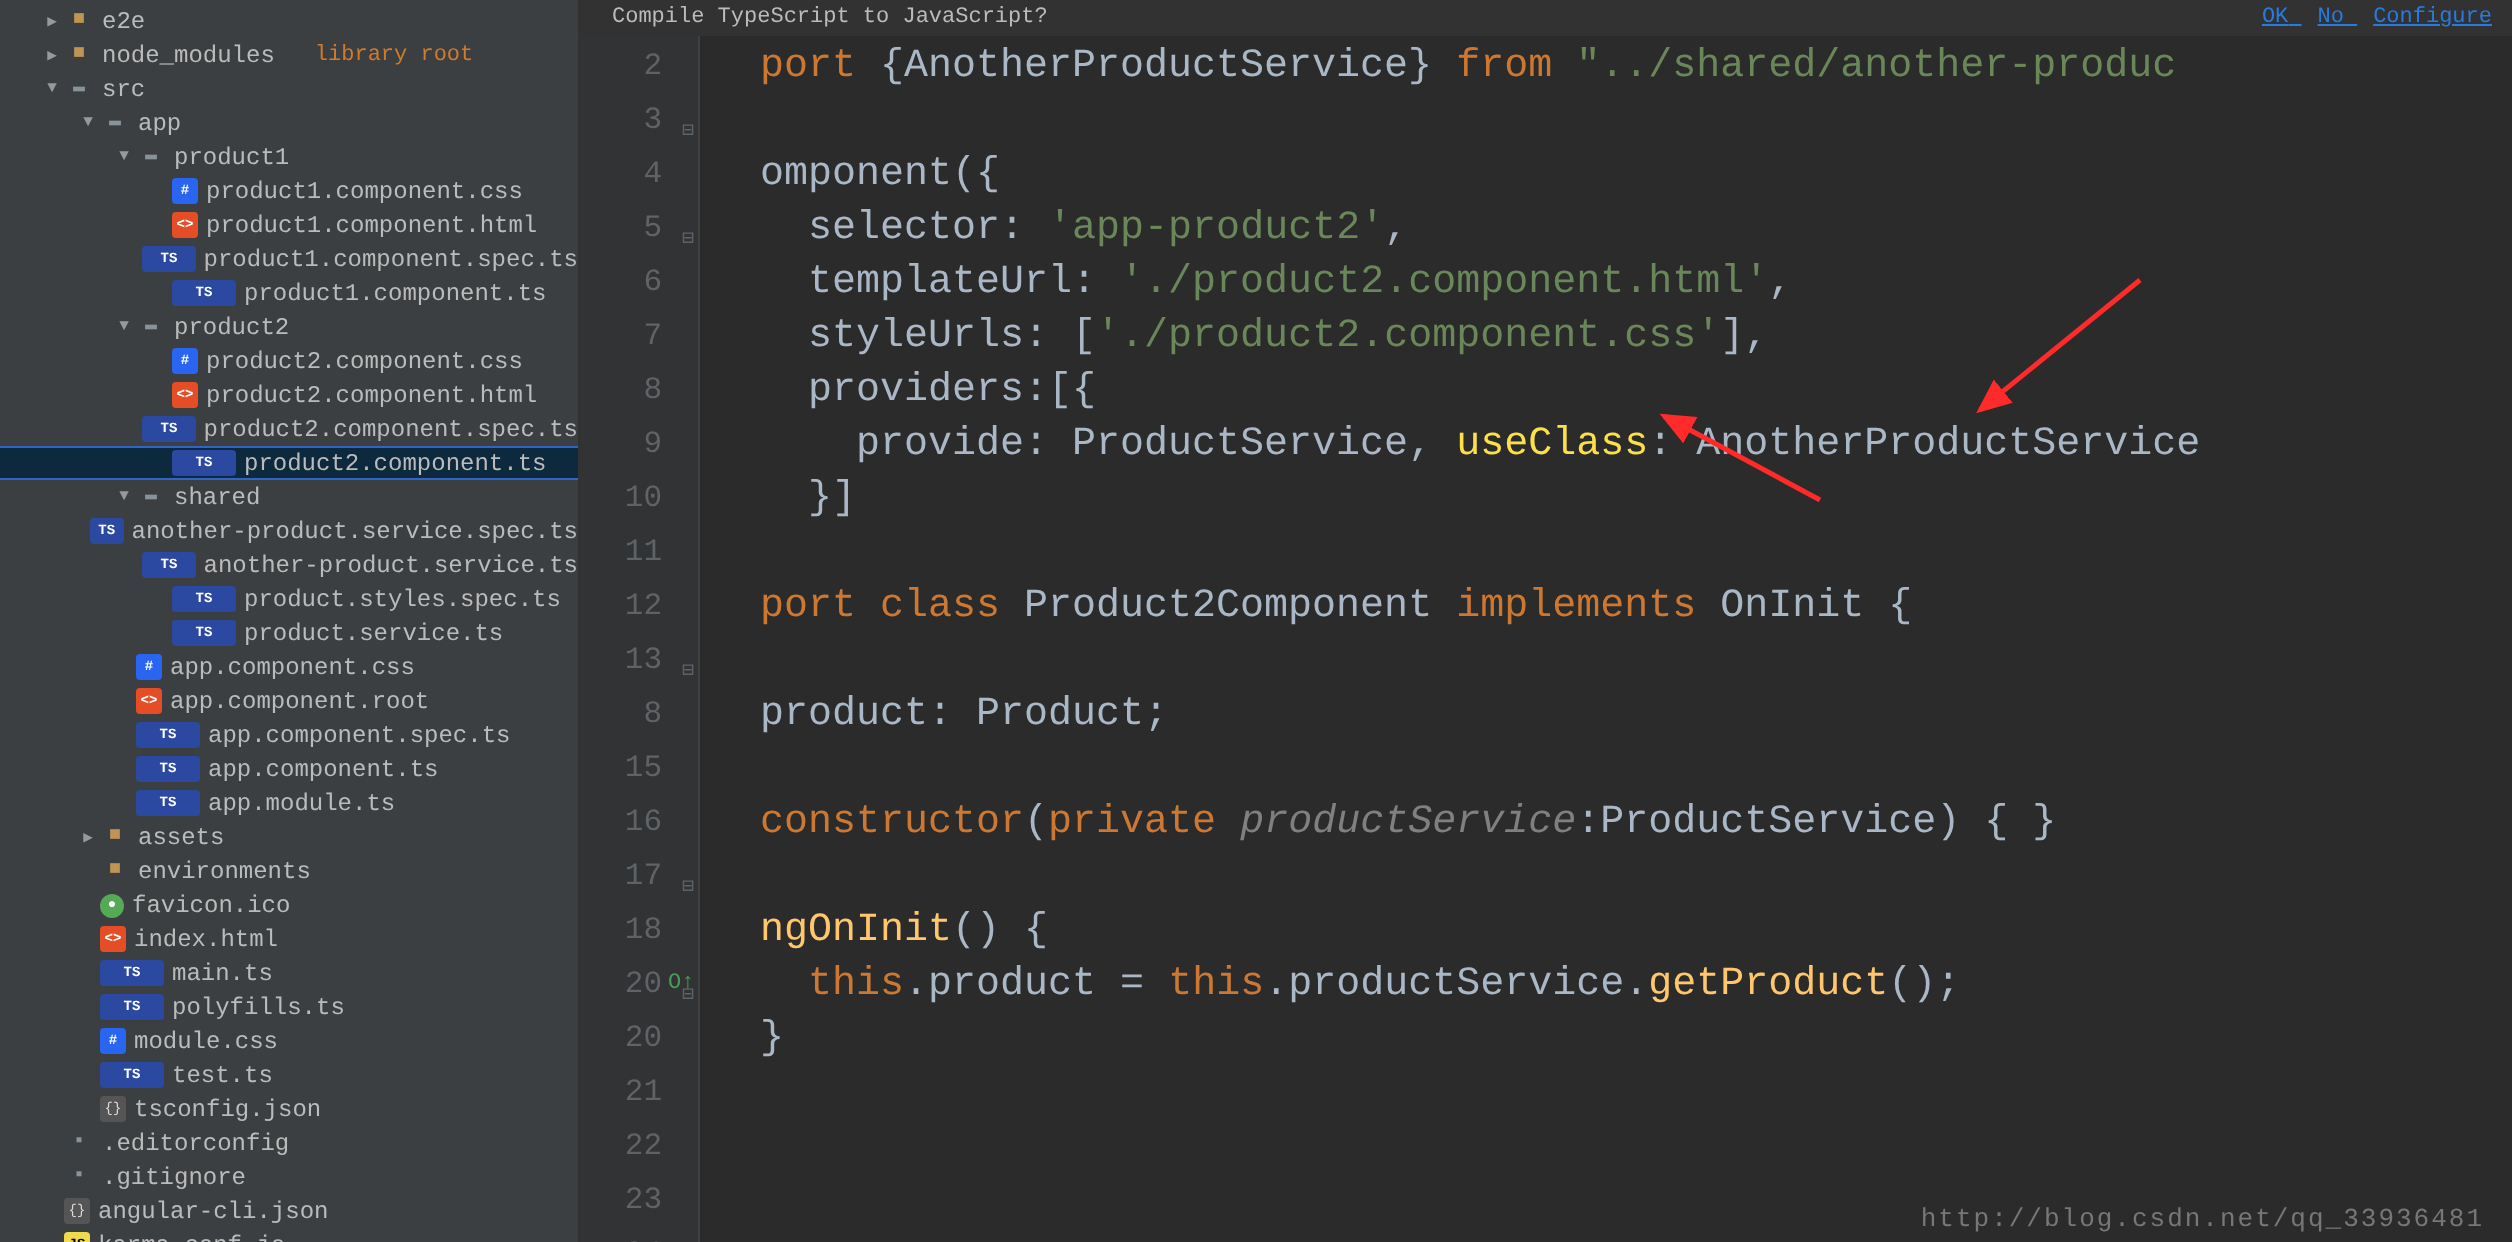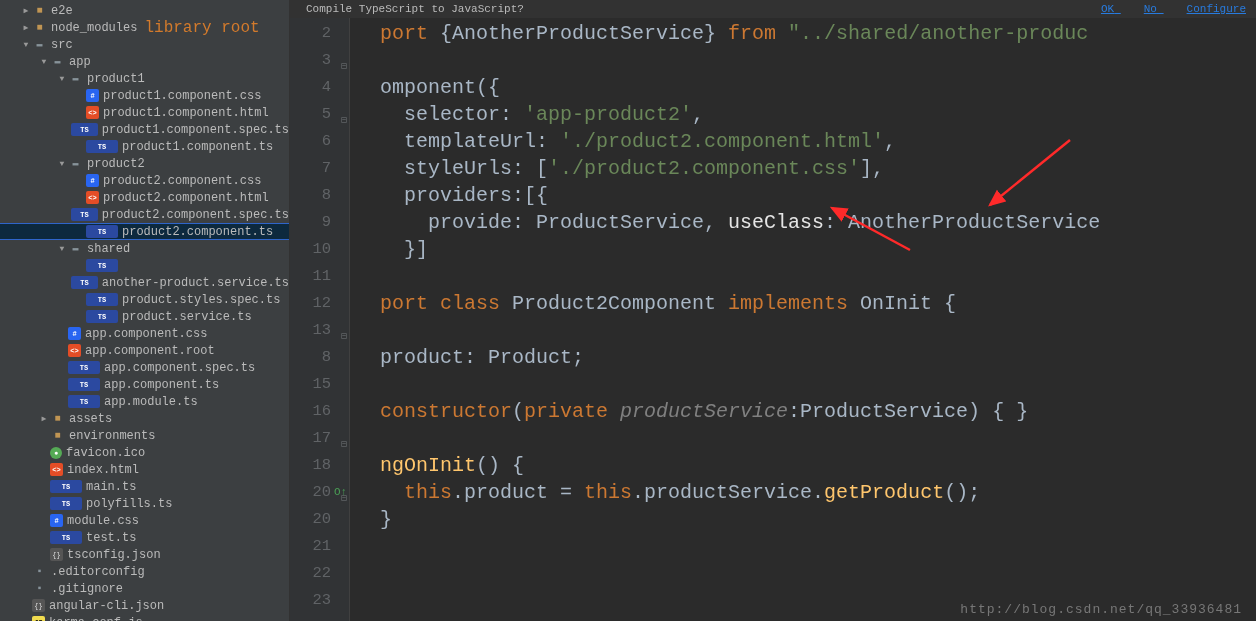--- a/index.html
+++ b/index.html
@@ -34,21 +34,21 @@
     display: flex;
     align-items: center;
     padding-left: 16px;
   }
   .notif-actions {
     position: absolute;
     right: 10px;
     color: #287bde;
     text-decoration: underline;
   }
-  .notif-actions span { margin-left: 23px; cursor: pointer; }
+  .notif-actions span { margin-left: 8px; cursor: pointer; }
   .editor-area {
     flex: 1;
     display: flex;
     background: #2b2b2b;
     padding-top: 18px;
     position: relative;
   }
   .gutter {
     width: 60px;
     background: #313335;
@@ -67,21 +67,21 @@
     padding-left: 30px;
     padding-top: 2px;
     font-size: 20px;
     line-height: 27px;
     white-space: pre;
     overflow: hidden;
   }
   .kw { color: #cc7832; }
   .str { color: #6a8759; }
   .fn { color: #ffc66d; }
-  .param { color: #e5e5e5; }
+  .param { color: #fde047; }
   .dim { color: #808080; font-style: italic; }
   .tree-row {
     display: flex;
     align-items: center;
     height: 17px;
     color: #bbbbbb;
     white-space: nowrap;
     cursor: pointer;
   }
   .tree-row.selected {
@@ -109,21 +109,21 @@
   }
   .fi-folder { color: #c09553; }
   .fi-folder-open { color: #87939a; }
   .fi-ts { color: #3178c6; background:#2b49a0; color:#fff; border-radius:2px; width:32px;height:13px;font-size:7px;font-weight:bold;}
   .fi-css { background:#2965f1; color:#fff; border-radius:2px;width:13px;height:13px;font-size:7px;font-weight:bold;}
   .fi-html { background:#e44d26; color:#fff; border-radius:2px;width:13px;height:13px;font-size:7px;font-weight:bold;}
   .fi-json { background:#555; color:#ddd; border-radius:2px;width:13px;height:13px;font-size:7px;}
   .fi-js { background:#f0db4f; color:#000; border-radius:2px;width:13px;height:13px;font-size:7px;font-weight:bold;}
   .fi-ico { background:#5a5; color:#fff; border-radius:50%;width:12px;height:12px;font-size:7px;}
   .fi-generic { color:#87939a; }
-  .lib-annot { color:#d27a2c; margin-left: 7px; font-size:16px; }
+  .lib-annot { color:#d27a2c; margin-left: 20px; font-size:11px; }
   .watermark {
     position: absolute;
     bottom: 4px;
     right: 14px;
     color: #777;
     font-family: 'Courier New', monospace;
     font-size: 13px;
     letter-spacing: 1px;
   }
   .arrow-svg { position: absolute; pointer-events: none; }
@@ -233,20 +233,21 @@
       <div class="tree-row">
         <span class="tree-indent" style="width: 56px;"></span>
         <span class="tree-arrow">▼</span>
         <span class="tree-icon fi-folder-open">▬</span>
         <span>shared</span>
       </div>
       <div class="tree-row">
         <span class="tree-indent" style="width: 74px;"></span>
         <span class="tree-arrow"></span>
         <span class="tree-icon fi-ts">TS</span>
+        <span>another-product.service.spec.ts</span>
       </div>
       <div class="tree-row">
         <span class="tree-indent" style="width: 74px;"></span>
         <span class="tree-arrow"></span>
         <span class="tree-icon fi-ts">TS</span>
         <span>another-product.service.ts</span>
       </div>
       <div class="tree-row">
         <span class="tree-indent" style="width: 74px;"></span>
         <span class="tree-arrow"></span>

